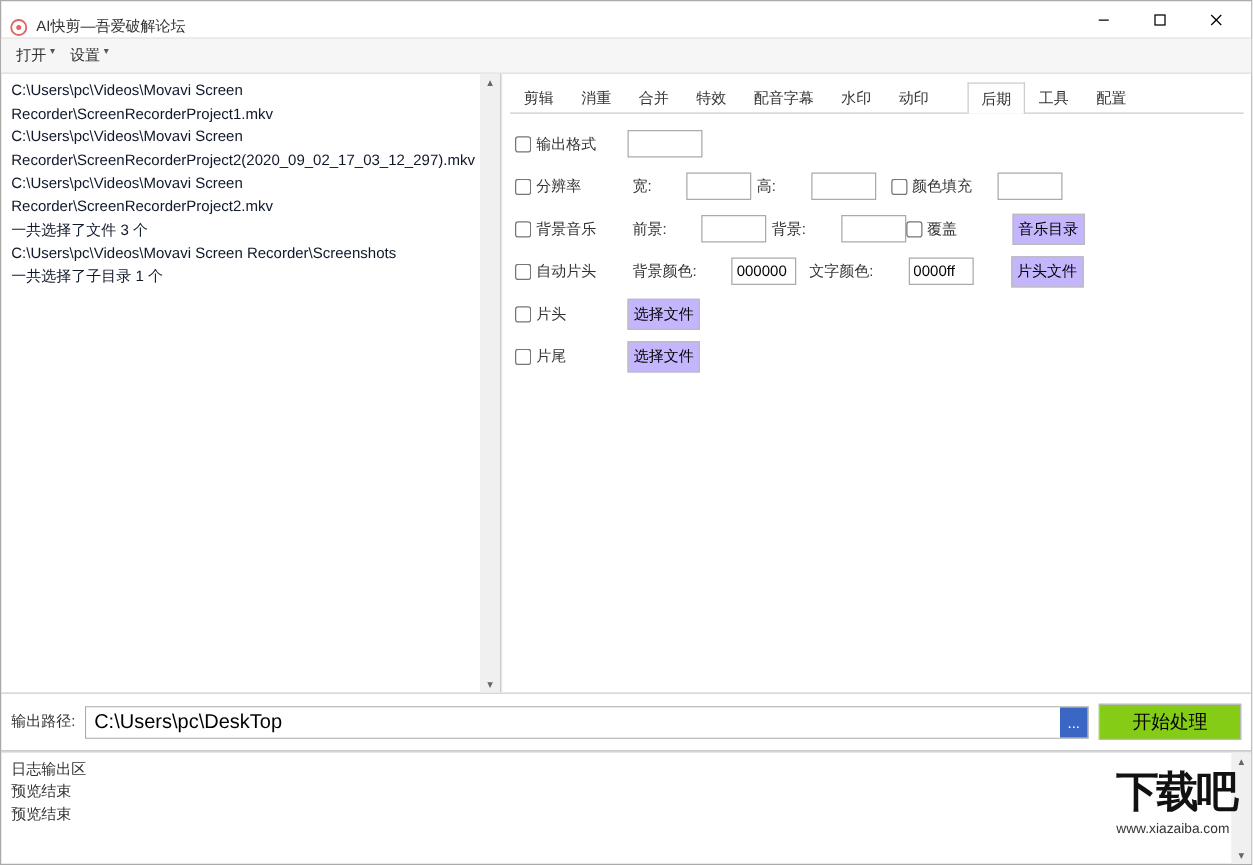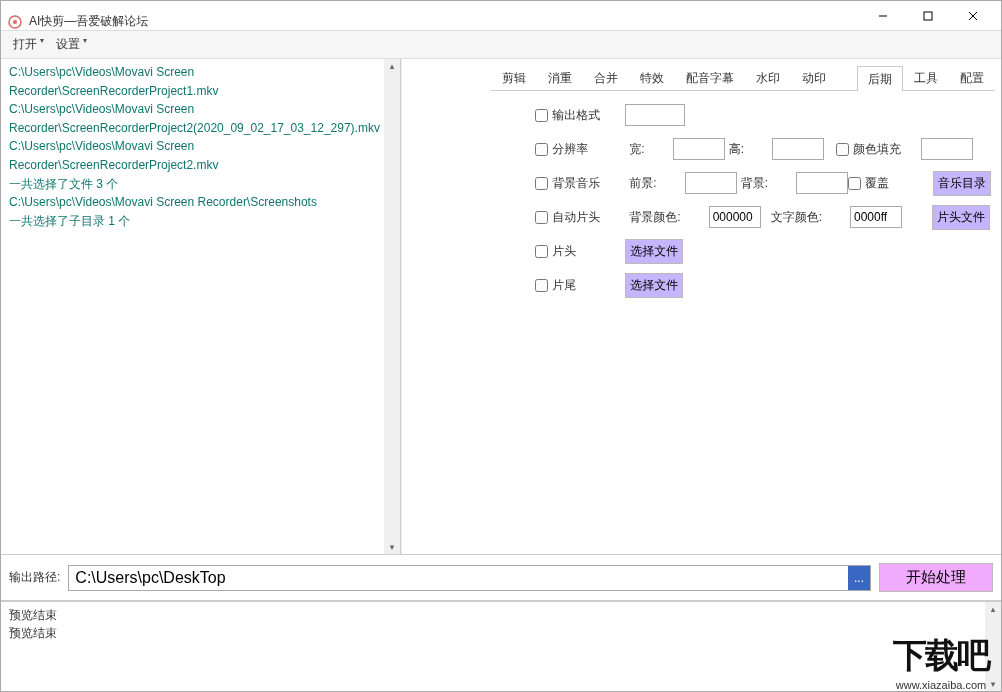--- a/index.html
+++ b/index.html
@@ -9,44 +9,44 @@
 .titlebar .icon { width: 16px; height: 16px; margin-right: 6px; display:flex; align-items:center; justify-content:center; }
 .titlebar .title { flex: 1; font-size: 12px; color: #333; }
 .titlebar .winbtns { display: flex; }
 .winbtn { width: 45px; height: 28px; display: flex; align-items: center; justify-content: center; font-size: 14px; }
 .menubar { height: 28px; border-bottom: 1px solid #ddd; background: #f6f6f6; display: flex; align-items: center; padding: 0 6px; }
 .menuitem { padding: 4px 6px; display: flex; align-items: flex-start; gap: 3px; cursor: default; }
 .menuitem .arrow { font-size: 8px; color: #555; }
 .content { flex: 1; display: flex; flex-direction: column; }
 .upper { flex: 1; display: flex; border-bottom: 1px solid #ccc; min-height: 0; }
 .leftpane { width: 400px; position: relative; border-right: 1px solid #ccc; }
-.leftinner { position: absolute; inset: 0 16px 0 0; overflow: hidden; padding: 4px 8px; color: #0f766e; line-height: 1.55; }
+.leftinner { position: absolute; inset: 0 16px 0 0; overflow: hidden; padding: 4px 8px; color: #0f172a; line-height: 1.55; }
 .vscroll { position: absolute; right: 0; top: 0; bottom: 0; width: 16px; background: #f0f0f0; display:flex; flex-direction:column; justify-content:space-between; align-items:center; }
 .vscroll .arrow { font-size: 9px; color: #666; padding: 2px 0; }
-.rightpane { flex: 1; display: flex; flex-direction: column; border-left:1px solid #eee;align-items:flex-end; }
+.rightpane { flex: 1; display: flex; flex-direction: column; border-left:1px solid #eee; }
 .tabs { height: 26px; display: flex; border-bottom: 1px solid #ccc; margin: 6px 6px 0 6px; }
 .tab { padding: 4px 10px; border: 1px solid transparent; border-bottom: none; cursor: default; font-size: 12px; }
 .tab.active { border-color: #ccc; background: #fff; position: relative; top: 1px; background:#fff;margin-left:20px; }
 .tabbody { flex: 1; padding: 12px 10px; }
 .row { display: flex; align-items: center; margin-bottom: 10px; height: 24px; }
 .row .chklabel { display: flex; align-items: center; width: 90px; gap: 4px; }
 .row input[type=checkbox] { width:13px; height:13px; }
 .row input[type=text] { border: 1px solid #aaa; height: 22px; padding: 0 3px; font-size: 12px; }
 .txt-small { width: 52px; margin-left: 24px; }
 .txt-med { width: 60px; }
 .lbl { margin: 0 4px; }
 .btn { background: #c4b5fd; border: 1px solid #bbb; padding: 3px 4px; font-size: 12px; cursor: default; }
 .outputrow { display: flex; align-items: center; padding: 8px 8px; border-bottom: 1px solid #ccc; gap: 8px; }
 .outputrow .pathbox { flex: 1; display: flex; border: 1px solid #aaa; height: 26px; }
 .outputrow .pathbox input { flex: 1; border: none; padding: 0 6px; font-size: 16px; }
 .outputrow .browse { width: 22px; background: #3a66c4; color: #fff; display: flex; align-items: center; justify-content: center; font-size: 12px; }
-.startbtn { background: #f0abfc; border: 1px solid #bbb; padding: 4px 26px; font-size: 15px; }
+.startbtn { background: #84cc16; border: 1px solid #bbb; padding: 4px 26px; font-size: 15px; }
 .logarea { position: relative; flex: 0 0 90px; border-top: 1px solid #ccc; }
 .loginner { position: absolute; inset: 0 16px 0 0; padding: 4px 8px; line-height: 1.5; color: #333; }
-.watermark { position: absolute; right: 12px; bottom: 0; text-align: center; pointer-events:none; }
+.watermark { position: absolute; right: 12px; bottom: 22px; text-align: left; pointer-events:none; }
 .watermark .big { font-size: 34px; font-weight: 900; color: #111; letter-spacing: -2px; font-family: "SimHei", sans-serif; }
 .watermark .url { font-size: 11px; color: #333; }
 </style>
 </head>
 <body>
 
 <div class="window">
   <div class="titlebar">
     <span class="icon">
       <svg width="16" height="16" viewBox="0 0 16 16">
@@ -194,20 +194,21 @@
       <span>输出路径:</span>
       <div class="pathbox">
         <input type="text" value="C:\Users\pc\DeskTop" style="">
         <div class="browse">...</div>
       </div>
       <button class="startbtn">开始处理</button>
     </div>
 
     <div class="logarea">
       <div class="loginner" id="loglines">
+          <div>日志输出区</div>
           <div>预览结束</div>
           <div>预览结束</div>
         </div>
       <div class="vscroll">
         <span class="arrow">▴</span>
         <span class="arrow">▾</span>
       </div>
       <div class="watermark">
         <div class="big">下载吧</div>
         <div class="url">www.xiazaiba.com</div>

